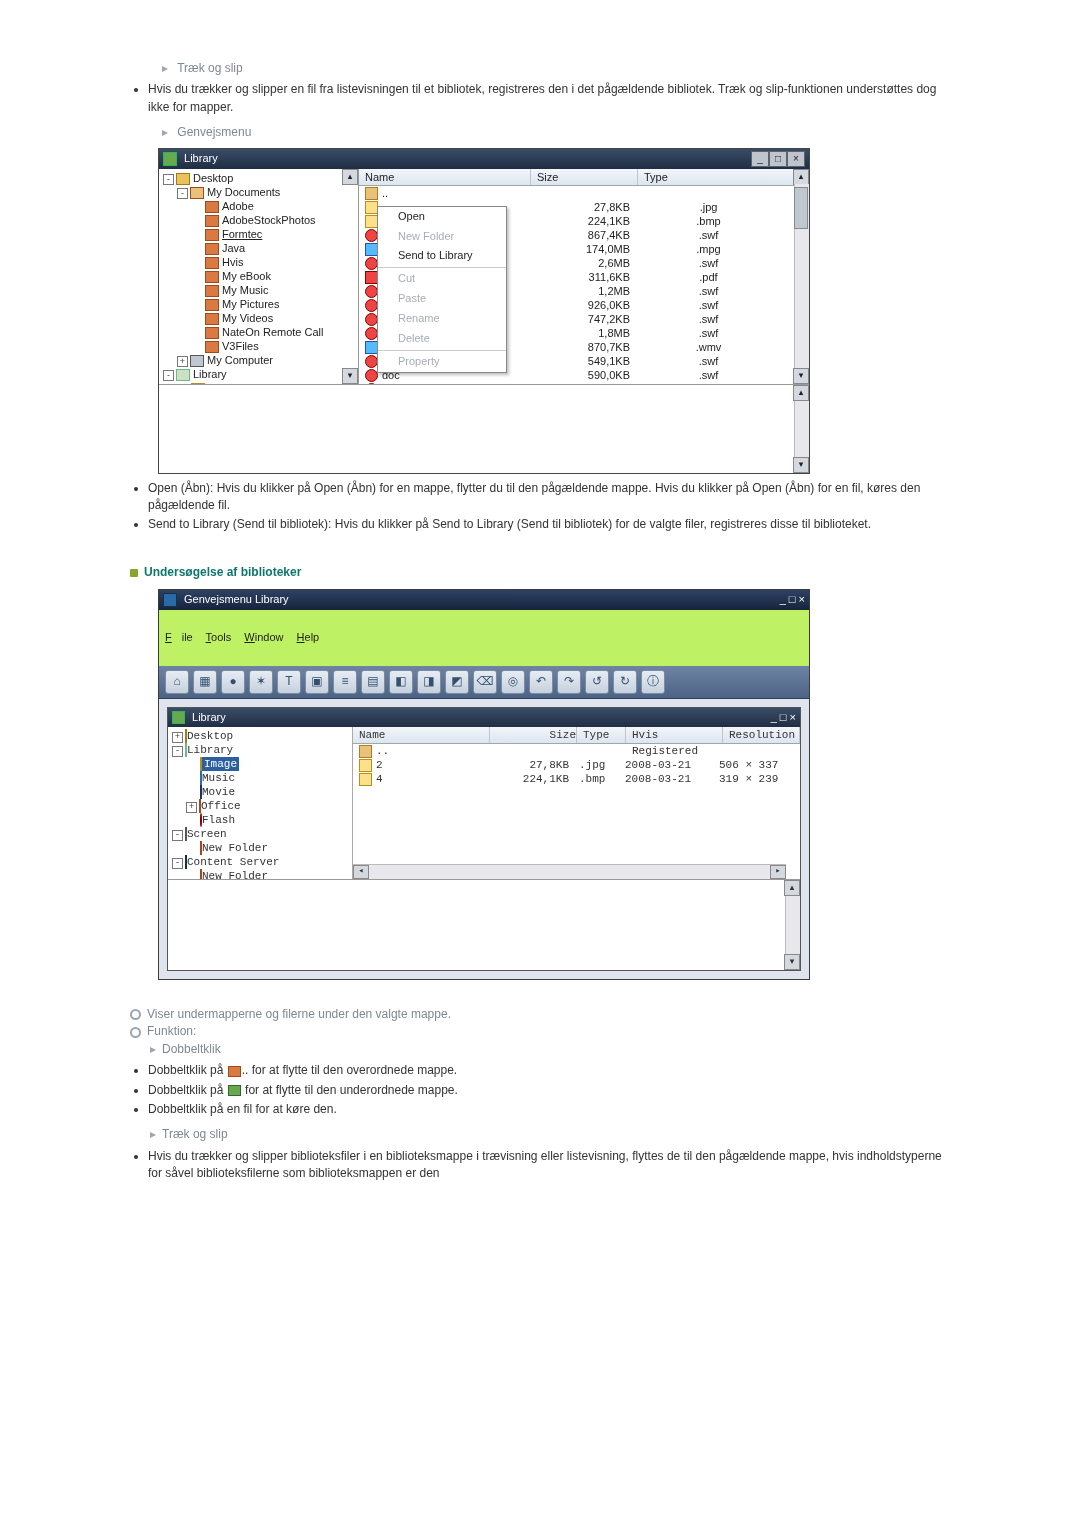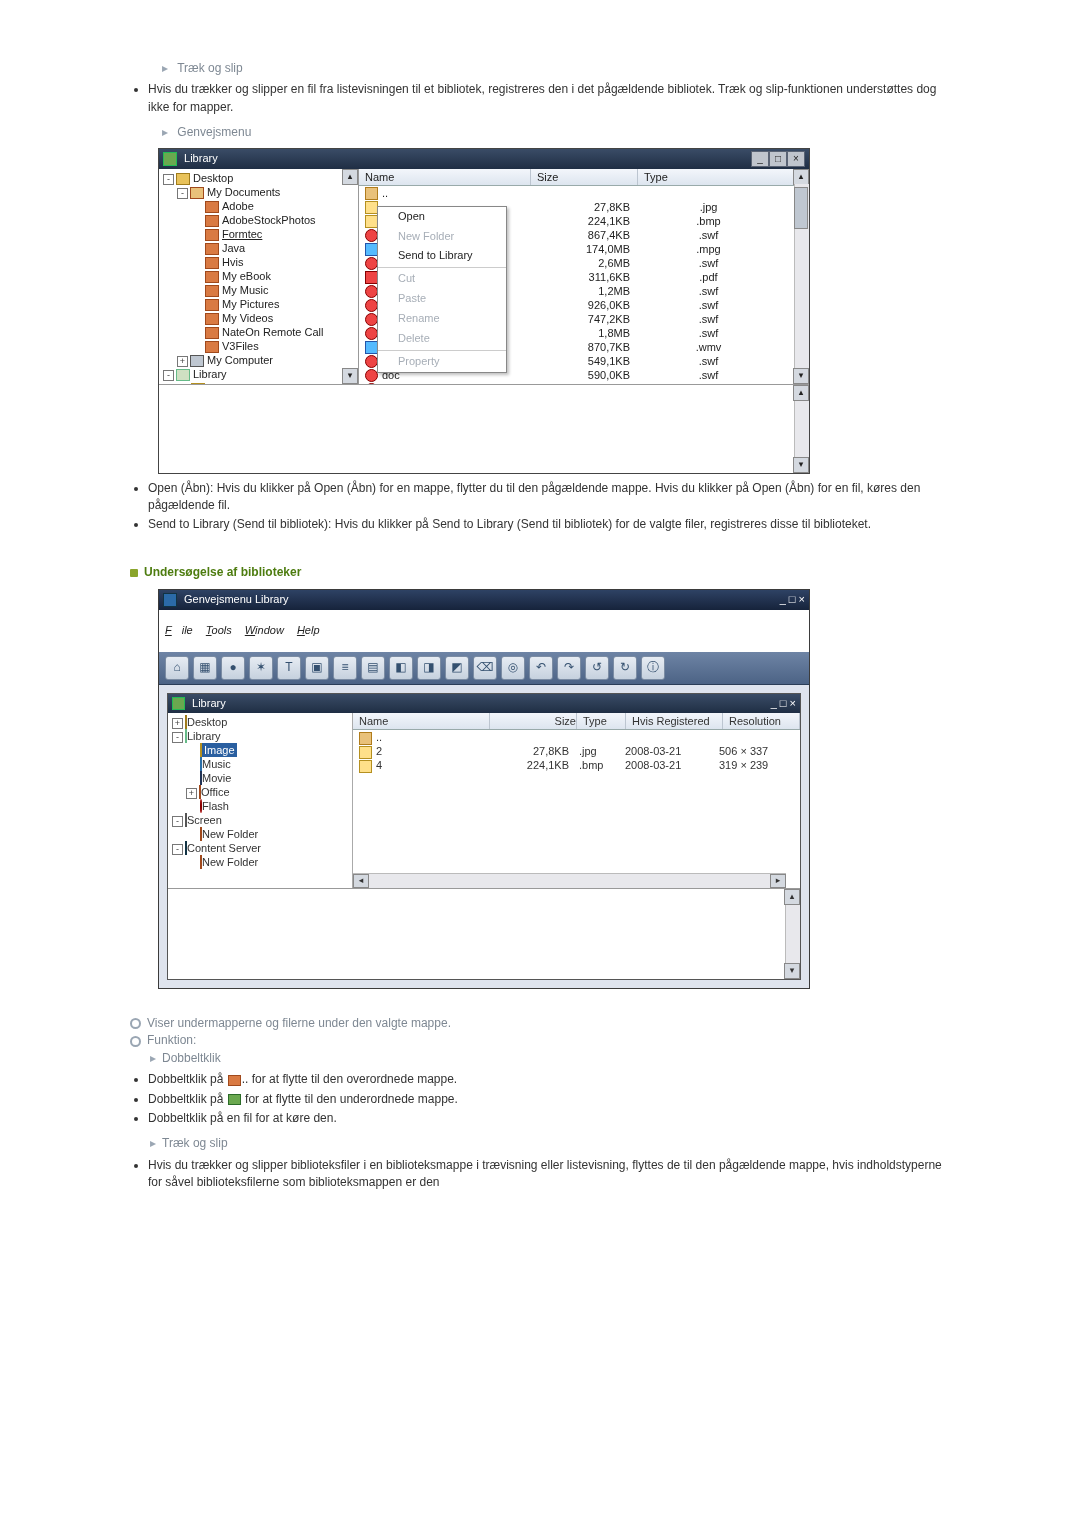--- a/index.html
+++ b/index.html
@@ -25,21 +25,21 @@
   .gray { color: #7e8893; }
   ul.disc { list-style: disc; margin: 4px 0 8px 0; padding-left: 18px; }
   ul.disc li { margin: 2px 0; color: #333; font-size: 12px; }
 
   .indent-1 { margin-left: 30px; }
   .indent-2 { margin-left: 60px; }
 
   .section-heading {
     font-weight: bold;
     font-size: 12px;
-    color: #4d7c0f;
+    color: #0f766e;
     margin: 30px 0 8px 0;
   }
   .section-heading .sq {
     display: inline-block;
     width: 8px; height: 8px;
     background: #8aa52c;
     margin-right: 6px;
     vertical-align: middle;
     border-radius: 1px;
   }
@@ -194,25 +194,24 @@
     font-size:11px;
   }
   .win2 .titlebar2 {
     background: linear-gradient(#2e4264,#16233b);
     color:#fff;
     padding:2px 4px;
     display:flex; justify-content:space-between; align-items:center;
     height:16px;
   }
   .win2 .menubar {
-    background:#ffffff;
-    padding:13px 6px;
+    background:#bef264;
+    padding:20px 6px;
     font-size:11px;
     color:#222;
-    font-style:italic;
   }
   .win2 .menubar span { margin-right:10px; }
   .win2 .menubar u { text-decoration:underline; }
   .win2 .toolbar {
     background: linear-gradient(#6e84a5,#4c6385);
     padding:4px 6px;
     display:flex; gap:4px; align-items:center;
     border-bottom:1px solid #2b3d57;
   }
   .tbtn {
@@ -228,22 +227,23 @@
   .subwin {
     border:1px solid #555;
     background:#fff;
   }
   .subwin .titlebar3 {
     background: linear-gradient(#3a4c66,#1f2e44);
     color:#fff; padding:2px 4px; display:flex; justify-content:space-between; align-items:center; height:15px;
   }
   .subbody {
     display:flex;
-    height:175px;
+    height:152px;
     font-size:11px;
+    font-family:Liberation Mono, monospace;
   }
   .tree2 {
     width:180px;
     border-right:1px solid #aaa;
     padding:2px 0 2px 4px;
     line-height:14px;
     background:#fff;
   }
   .tree2 .sel2 { background:#2a5fa0; color:#fff; display:inline-block; padding:0 2px;}
   .list2 {

